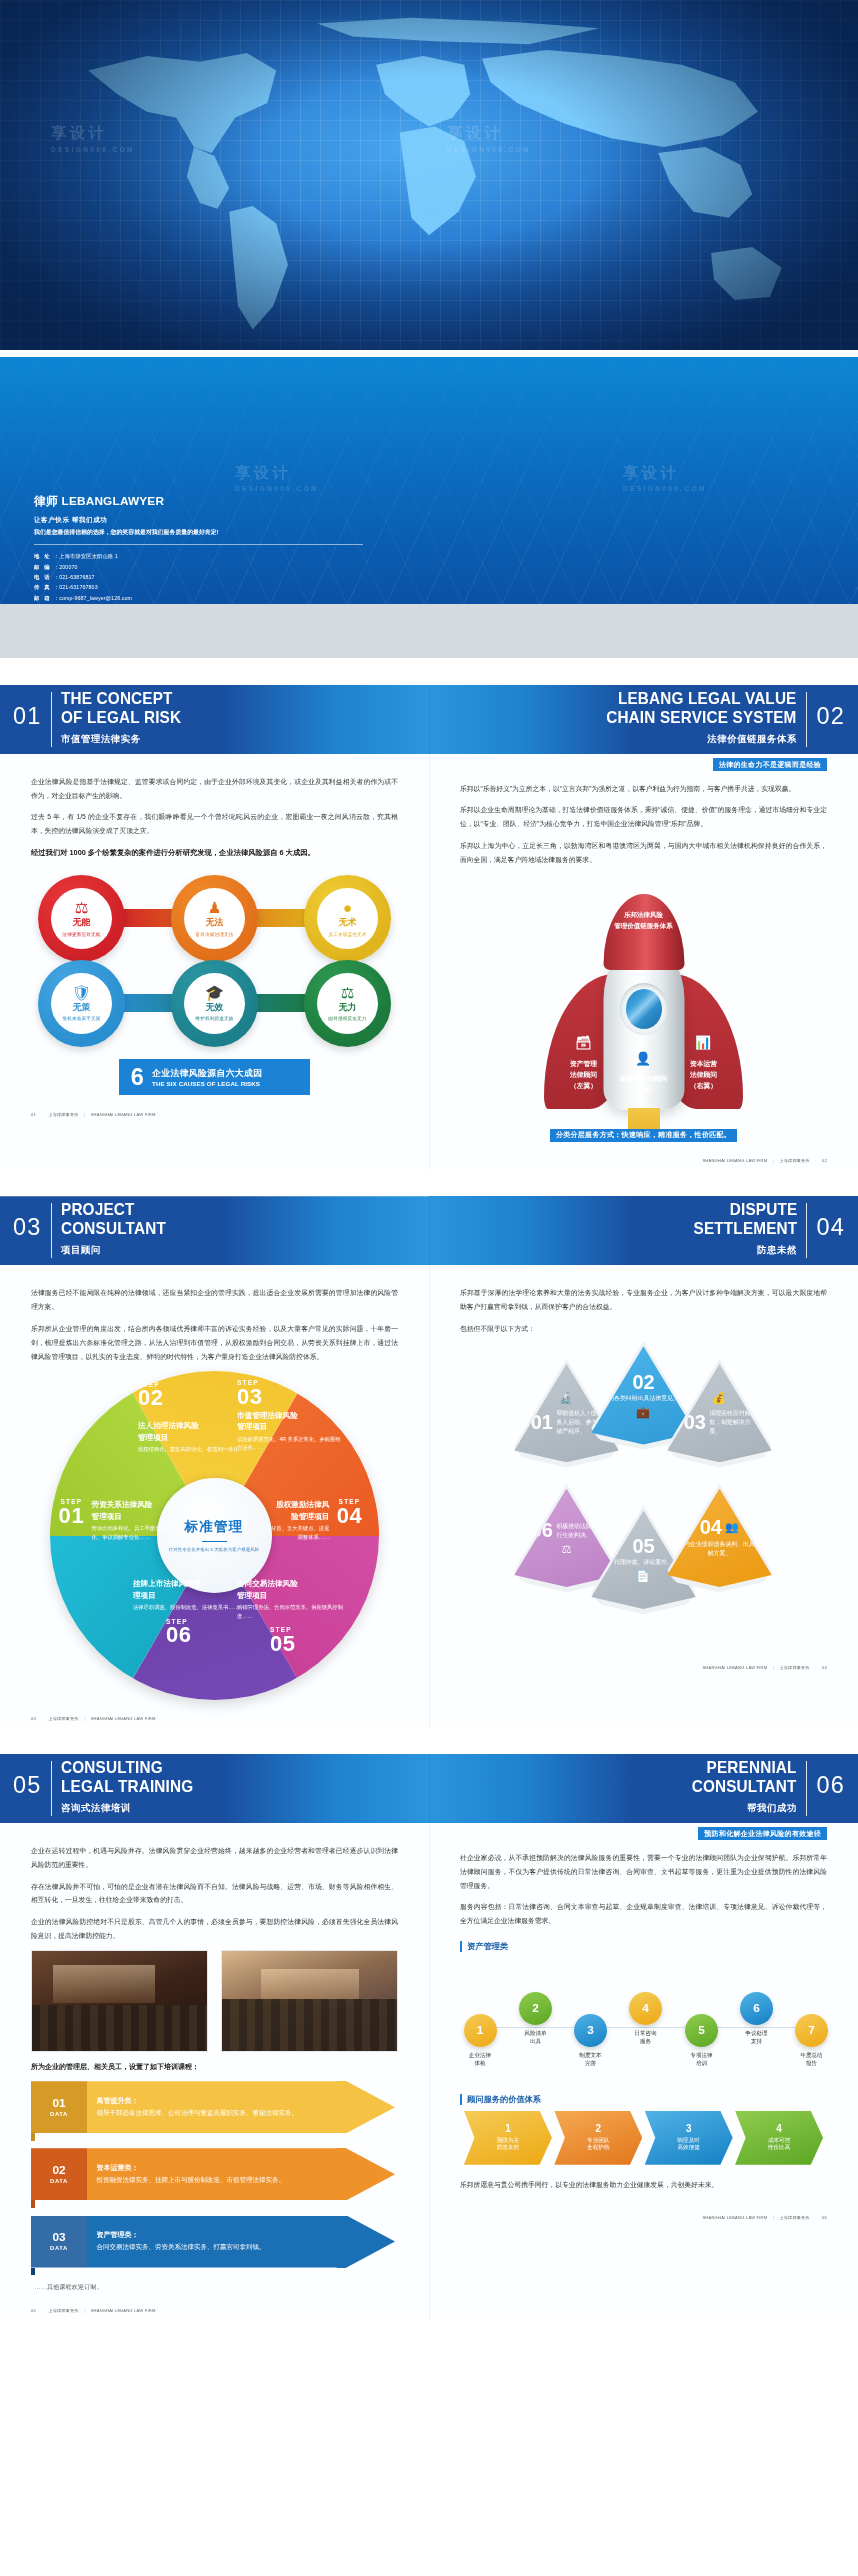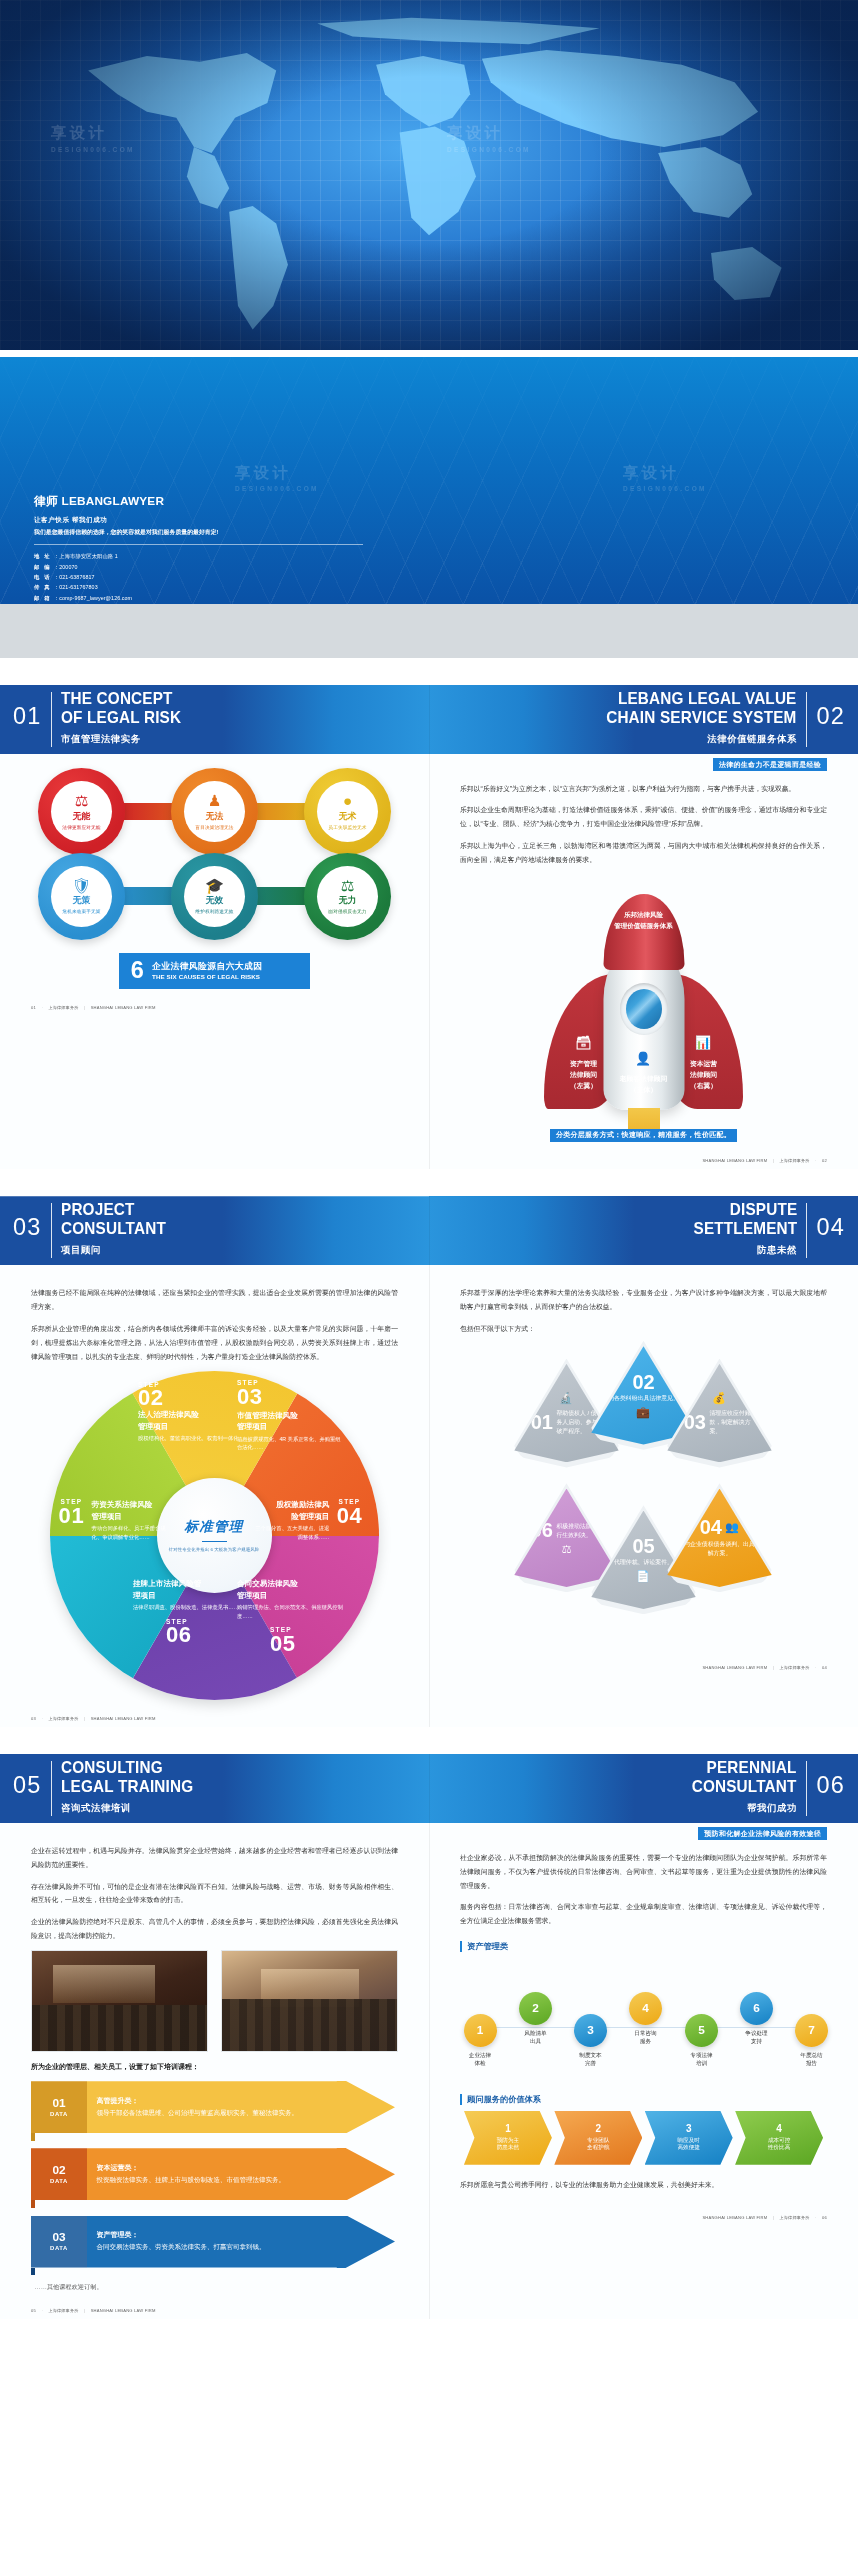--- a/index.html
+++ b/index.html
@@ -126,21 +126,21 @@
   .rk-tag { position:absolute; font-size:6.8px; font-weight:700; color:#fff; text-align:center; line-height:1.65; z-index:6; }
   .note-bar { position:relative; z-index:2; text-align:center; margin-top:1.2px; }
 
   
   .pie-wrap { position:relative; z-index:2; width:329px; height:329px; margin:4.7px auto 0; }
   .pie { position:absolute; inset:0; border-radius:50%; overflow:hidden; box-shadow:0 4.7px 13px rgba(0,0,0,.15); }
   .seg { position:absolute; width:50%; height:50%; left:50%; top:50%; transform-origin:0 0; }
   .pie-hub { position:absolute; left:50%; top:50%; width:115px; height:115px; margin:-58px 0 0 -58px;
      border-radius:50%; background:radial-gradient(circle at 40% 32%,#fff 0%,#f2f7fb 70%,#e7eff6 100%);
      box-shadow:0 2.4px 9.4px rgba(0,0,0,.2); display:flex; flex-direction:column; align-items:center; justify-content:center; }
-  .pie-hub .h { color:#1676c9; font-size:13.5px; font-weight:700; letter-spacing:1.2px;font-style:italic; }
+  .pie-hub .h { color:#1676c9; font-size:13.5px; font-weight:700; letter-spacing:1.2px; }
   .pie-hub .line { width:25px; height:1.2px; background:#1676c9; margin:5.3px 0 4.7px; }
   .pie-hub .s { font-size:4.4px; color:#3b7fb8; letter-spacing:0.1px; }
   .pie-lab { position:absolute; width:123px; z-index:5; color:#fff; }
   .pie-lab .step { font-size:6.5px; font-weight:700; letter-spacing:1.2px; line-height:1; }
   .pie-lab .no { font-size:22px; font-weight:700; line-height:.95; letter-spacing:0.6px; }
   .pie-lab .tt { font-size:7.6px; font-weight:700; line-height:1.55; }
   .pie-lab .dd { font-size:5.3px; line-height:1.6; margin-top:1.8px; }
 
   
   .shield-wrap { position:relative; z-index:2; width:353px; height:306px; margin:7px auto 0; }
@@ -270,20 +270,25 @@
       <div class="bg"></div>
       <div class="num">01</div>
       <div class="rule"></div>
       <div class="en">
         <div>THE CONCEPT</div>
         <div>OF LEGAL RISK</div>
       </div>
       <div class="cn">市值管理法律实务</div>
     </div>
 
+    <div class="body-txt">
+      <p>企业法律风险是指基于法律规定、监管要求或合同约定，由于企业外部环境及其变化，或企业及其利益相关者的作为或不作为，对企业目标产生的影响。</p>
+      <p>过去 5 年，有 1/5 的企业不复存在，我们眼睁睁看见一个个曾经叱咤风云的企业，宏图霸业一夜之间风消云散，究其根本，失控的法律风险演变成了灭顶之灾。</p>
+      <p class="strong">经过我们对 1000 多个纷繁复杂的案件进行分析研究发现，企业法律风险源自 6 大成因。</p>
+    </div>
 
     <div class="chain">
       <div class="chain-row">
         <div class="link" style="left:76px;width:94px;background:linear-gradient(90deg,#cf2027,#e2701a);border-radius:11.8px"></div>
         <div class="link" style="left:180px;width:100px;background:linear-gradient(90deg,#e2701a,#e0b41c);border-radius:11.8px"></div>
         <div class="node" style="background:radial-gradient(circle at 35% 28%,#e8383a,#cf2027 70%)">
           <div class="inner">
             <div class="ico" style="color:#cf2027">⚖</div>
             <div class="t" style="color:#cf2027">无能</div>
             <div class="d" style="color:#cf2027">法律更新应对无能</div>
@@ -472,21 +477,21 @@
             <div class="tt" style="white-space:pre-line">劳资关系法律风险
 管理项目</div>
             <div class="dd">劳动合同多样化、员工手册合规化、争议调解专业化……</div>
           </div>
         </div>
       </div>
 
       <div class="pie-lab" style="left:88px;top:10.6px;width:112px">
         <div class="step">STEP</div>
         <div class="no">02</div>
-        <div class="tt" style="white-space:pre-line;margin-top:0">法人治理法律风险
+        <div class="tt" style="white-space:pre-line;margin-top:11px">法人治理法律风险
 管理项目</div>
         <div class="dd">股权结构化、董监高职业化、权责利一体化……</div>
       </div>
 
       <div class="pie-lab" style="left:187px;top:9.4px;width:106px">
         <div class="step">STEP</div>
         <div class="no">03</div>
         <div class="tt" style="white-space:pre-line;margin-top:1.8px">市值管理法律风险
 管理项目</div>
         <div class="dd">信息披露规范化、4R 关系正常化、并购重组合法化……</div>

